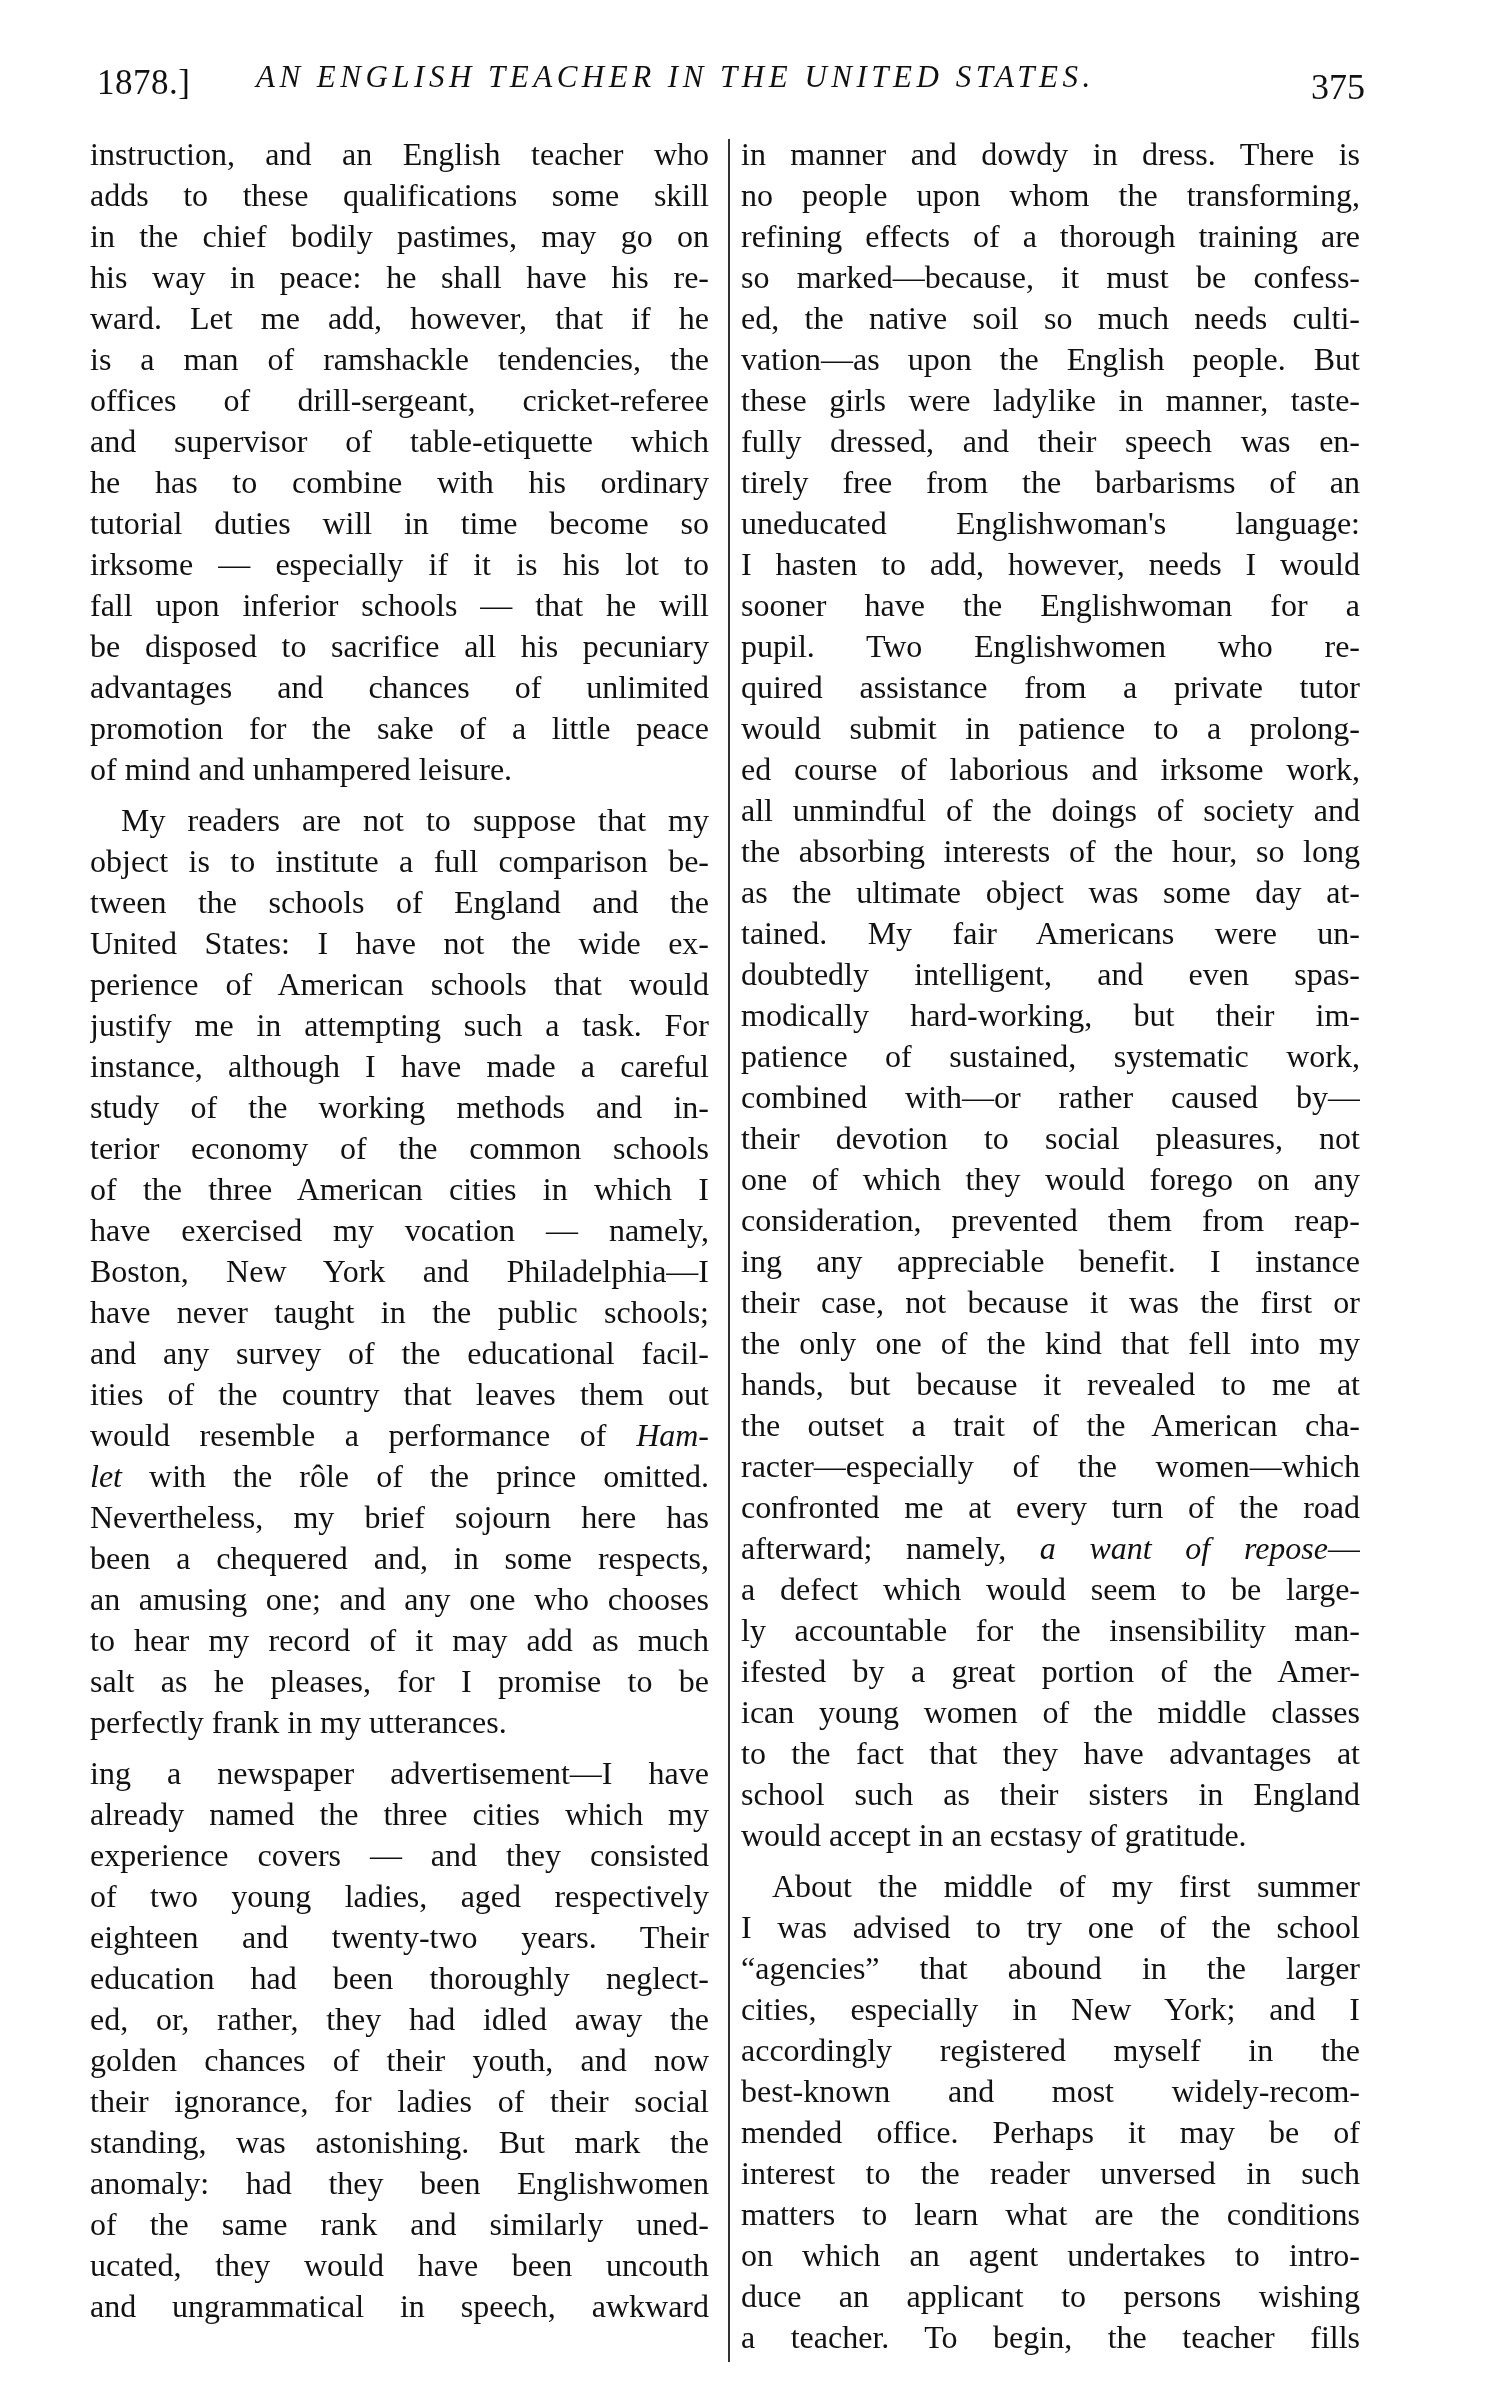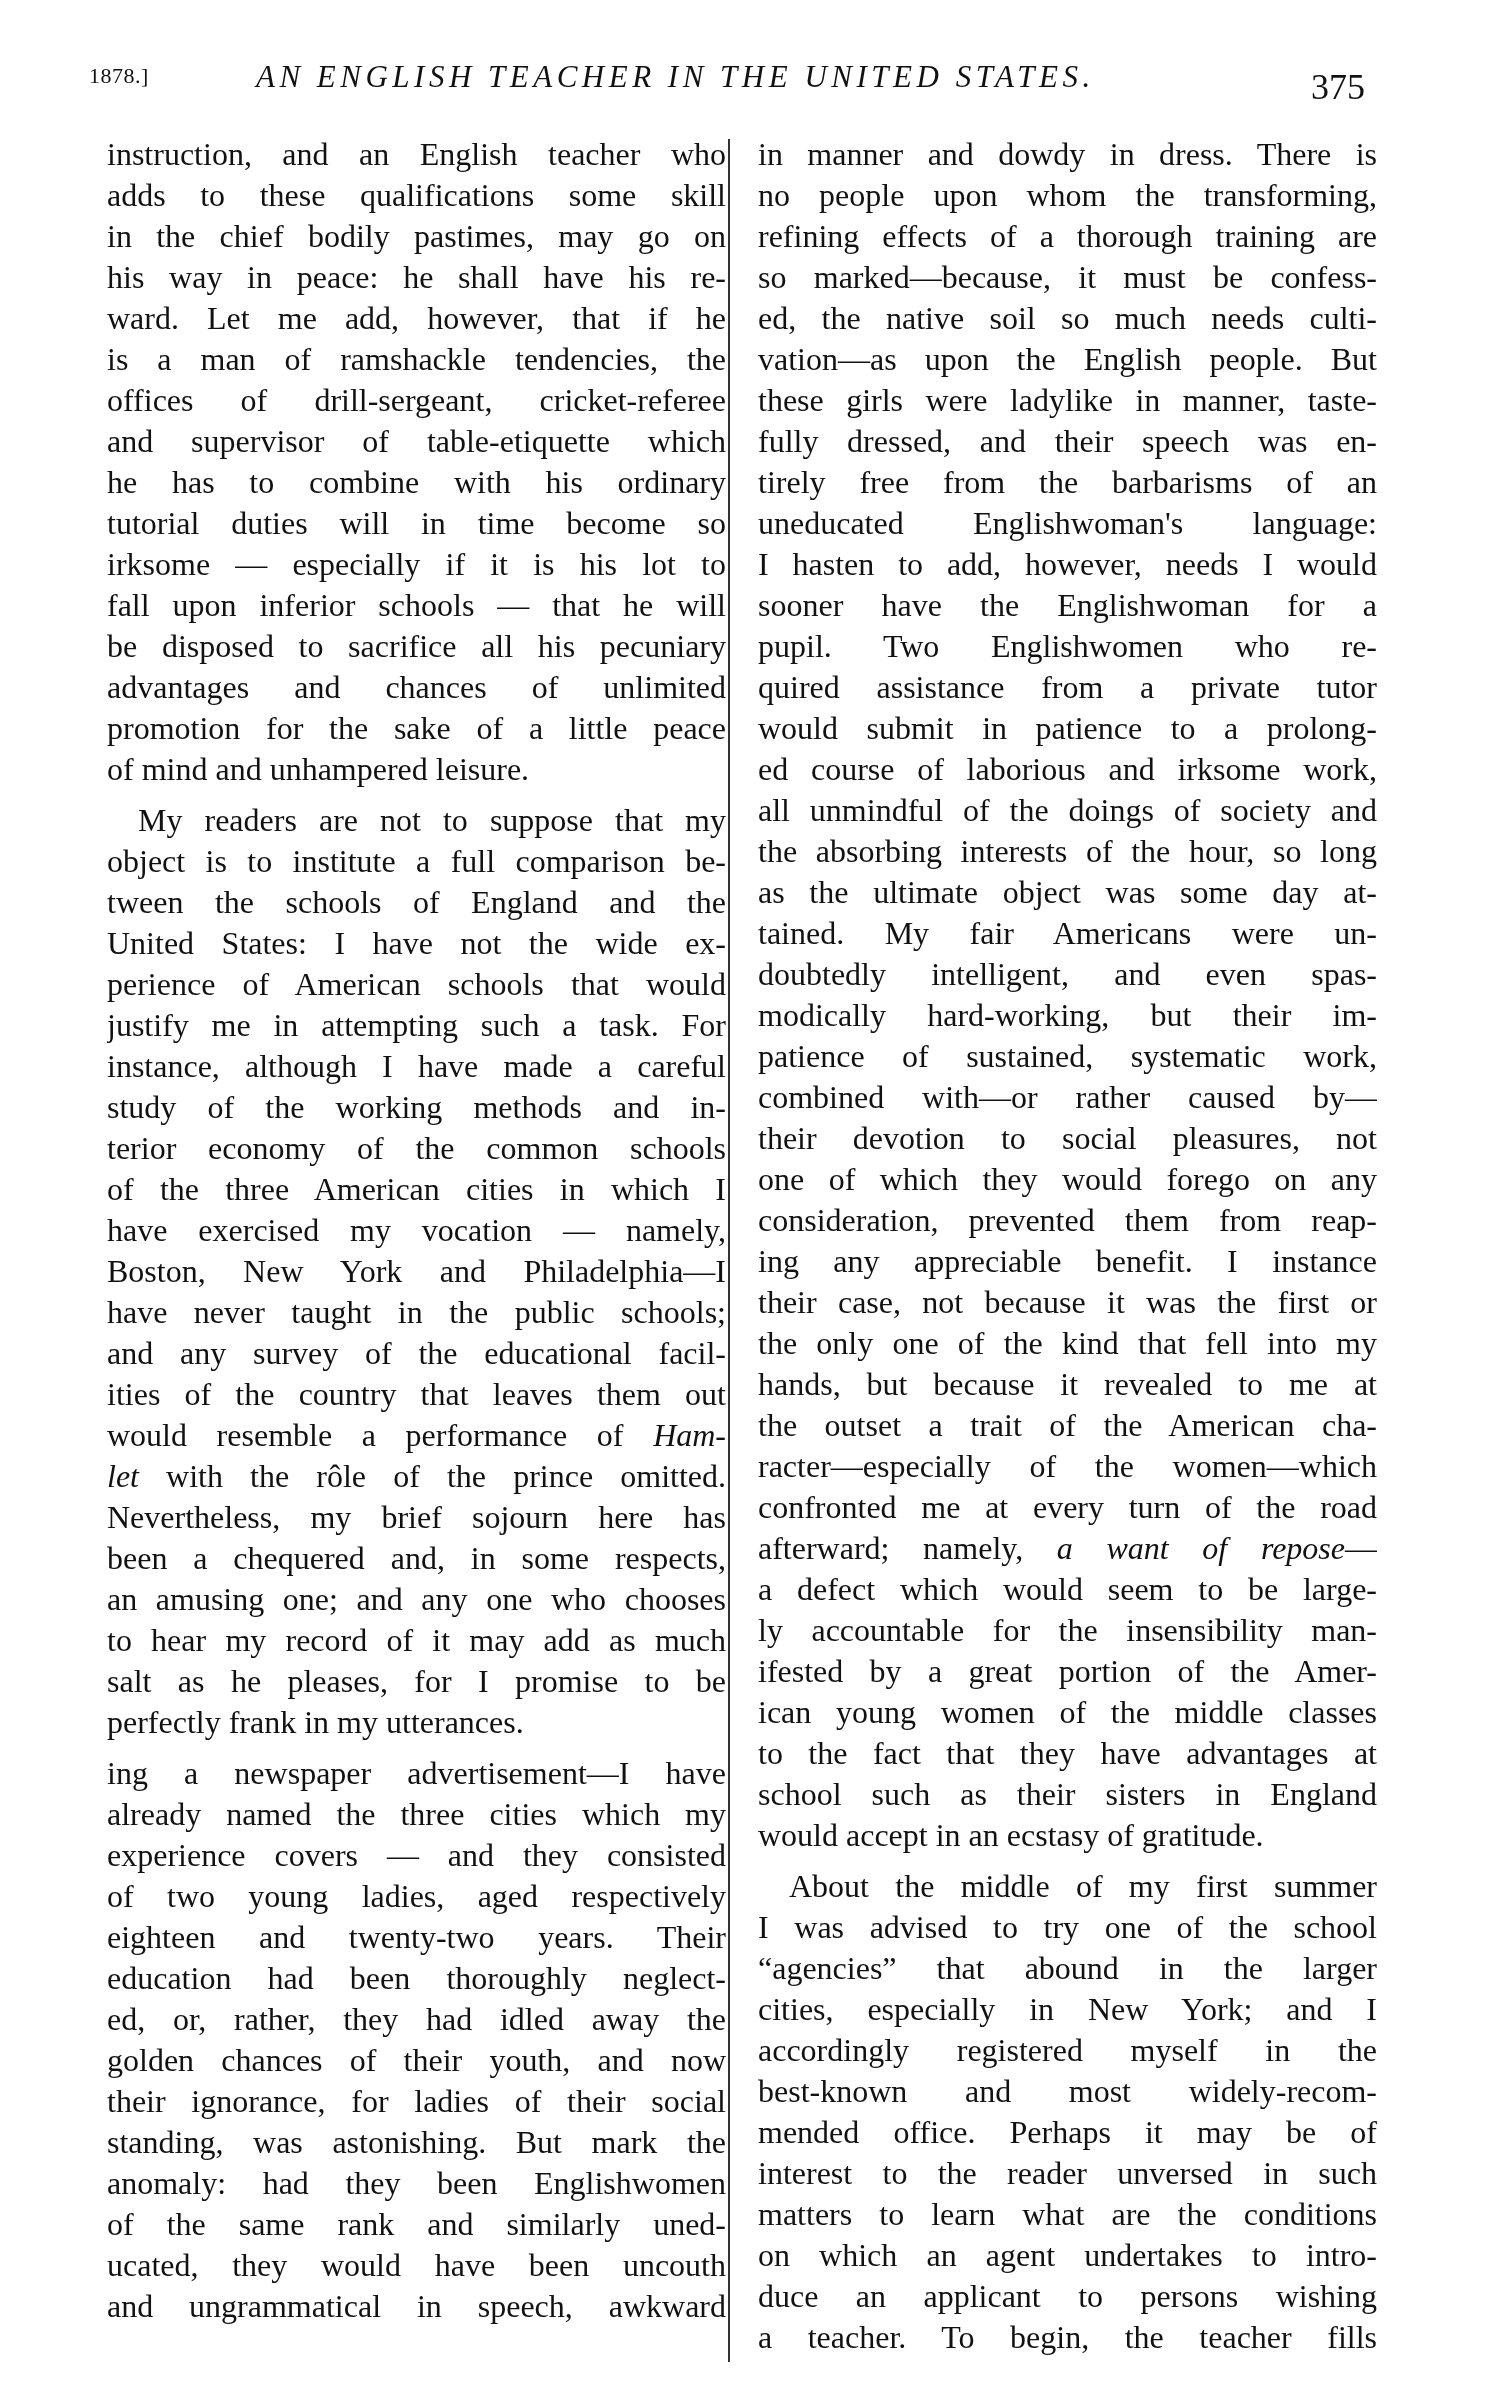--- a/index.html
+++ b/index.html
@@ -1,24 +1,24 @@
 <!DOCTYPE html>
 <html style="font-size:8px"><head>
 <meta charset="utf-8">
 <style>
   html, body { margin: 0; padding: 0; background: #ffffff; }
   body { width: 1510px; height: 2401px; position: relative; overflow: hidden;
          font-family: "Liberation Serif", "DejaVu Serif", serif; color: #111; }
   .page { position: absolute; inset: 0; background: #fff; }
   .running-head { position: absolute; top: 59px; left: 89px; width: 1276px; height: 45px; }
-  .rh-date { position: absolute; left: 0; top: 4px; font-size: 22px; letter-spacing: 0.5px; }
+  .rh-date { position: absolute; left: 8px; top: 4px; font-size: 35px; letter-spacing: 0.5px; }
   .rh-title { position: absolute; left: 167px; top: 0; font-size: 31px; font-style: italic;
               letter-spacing: 4.5px; white-space: nowrap; }
   .rh-page { position: absolute; right: 0; top: 7px; font-size: 36px; }
-  .col { position: absolute; top: 134px; width: 619px; margin-left: 17px; }
+  .col { position: absolute; top: 134px; width: 619px; }
   .col-left { left: 90px; }
   .col-right { left: 741px; }
   .rule { position: absolute; left: 728px; top: 139px; width: 1.5px; height: 2223px; background: #333; }
   .line { height: 41px; line-height: 41px; font-size: 32px; white-space: nowrap;
           text-align: justify; text-align-last: justify; overflow: hidden; }
   .line.last { text-align-last: left; }
   .line.indent { padding-left: 31px; }
   .line em { font-style: italic; }
   .para-gap { height: 10px; }
 </style>

